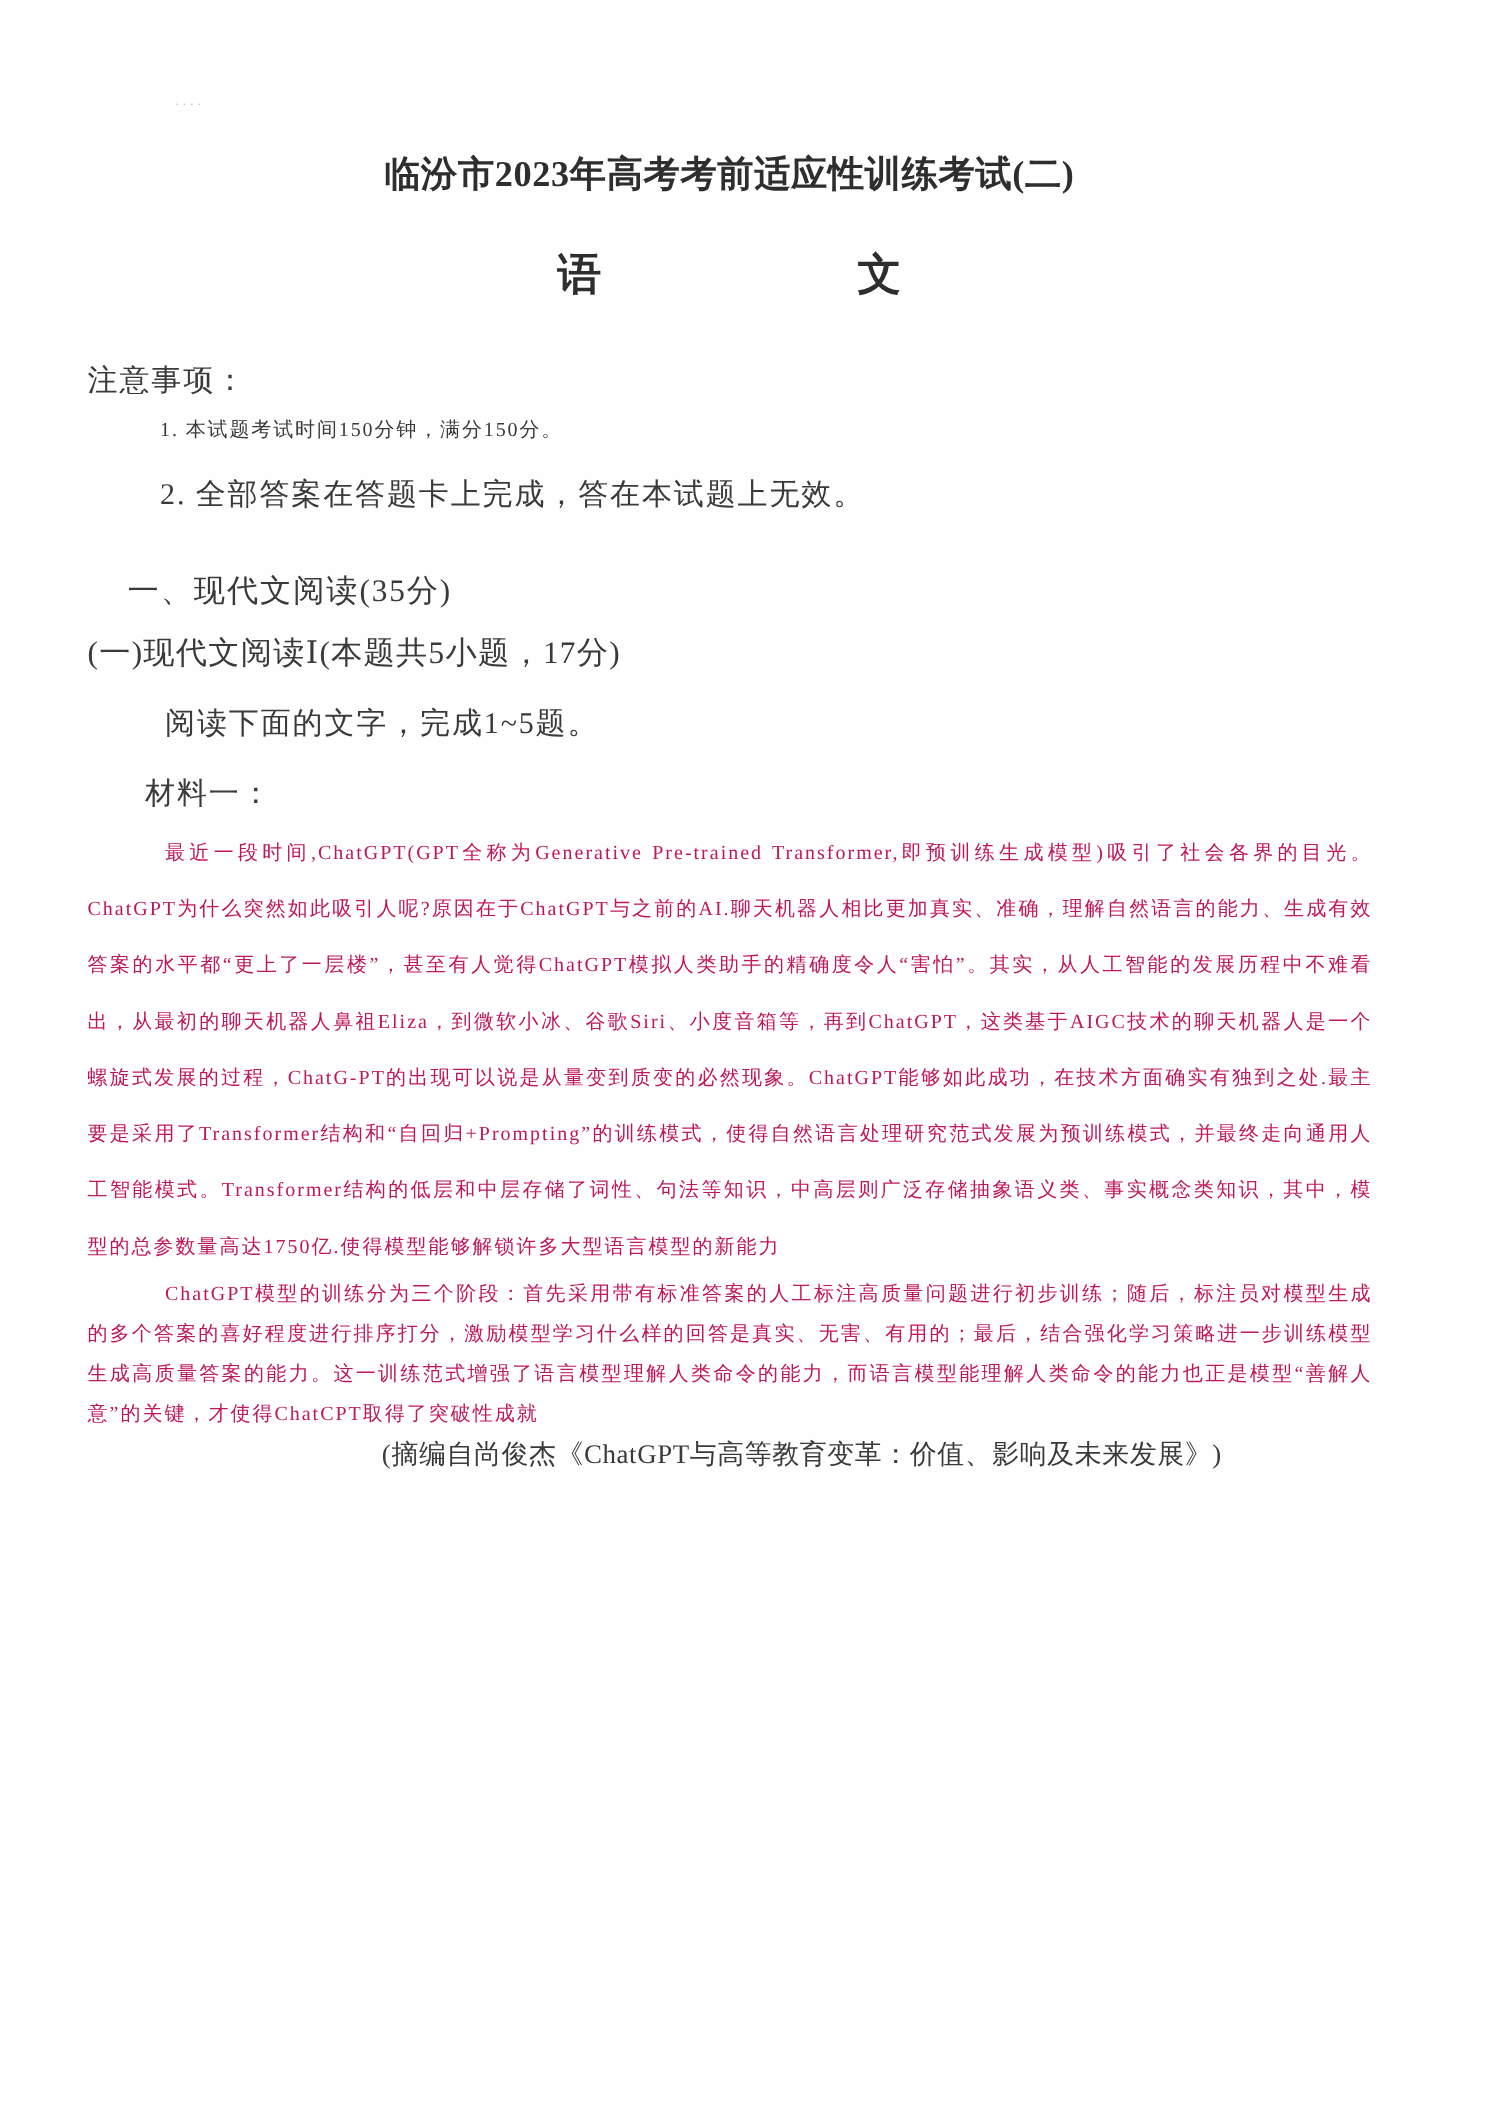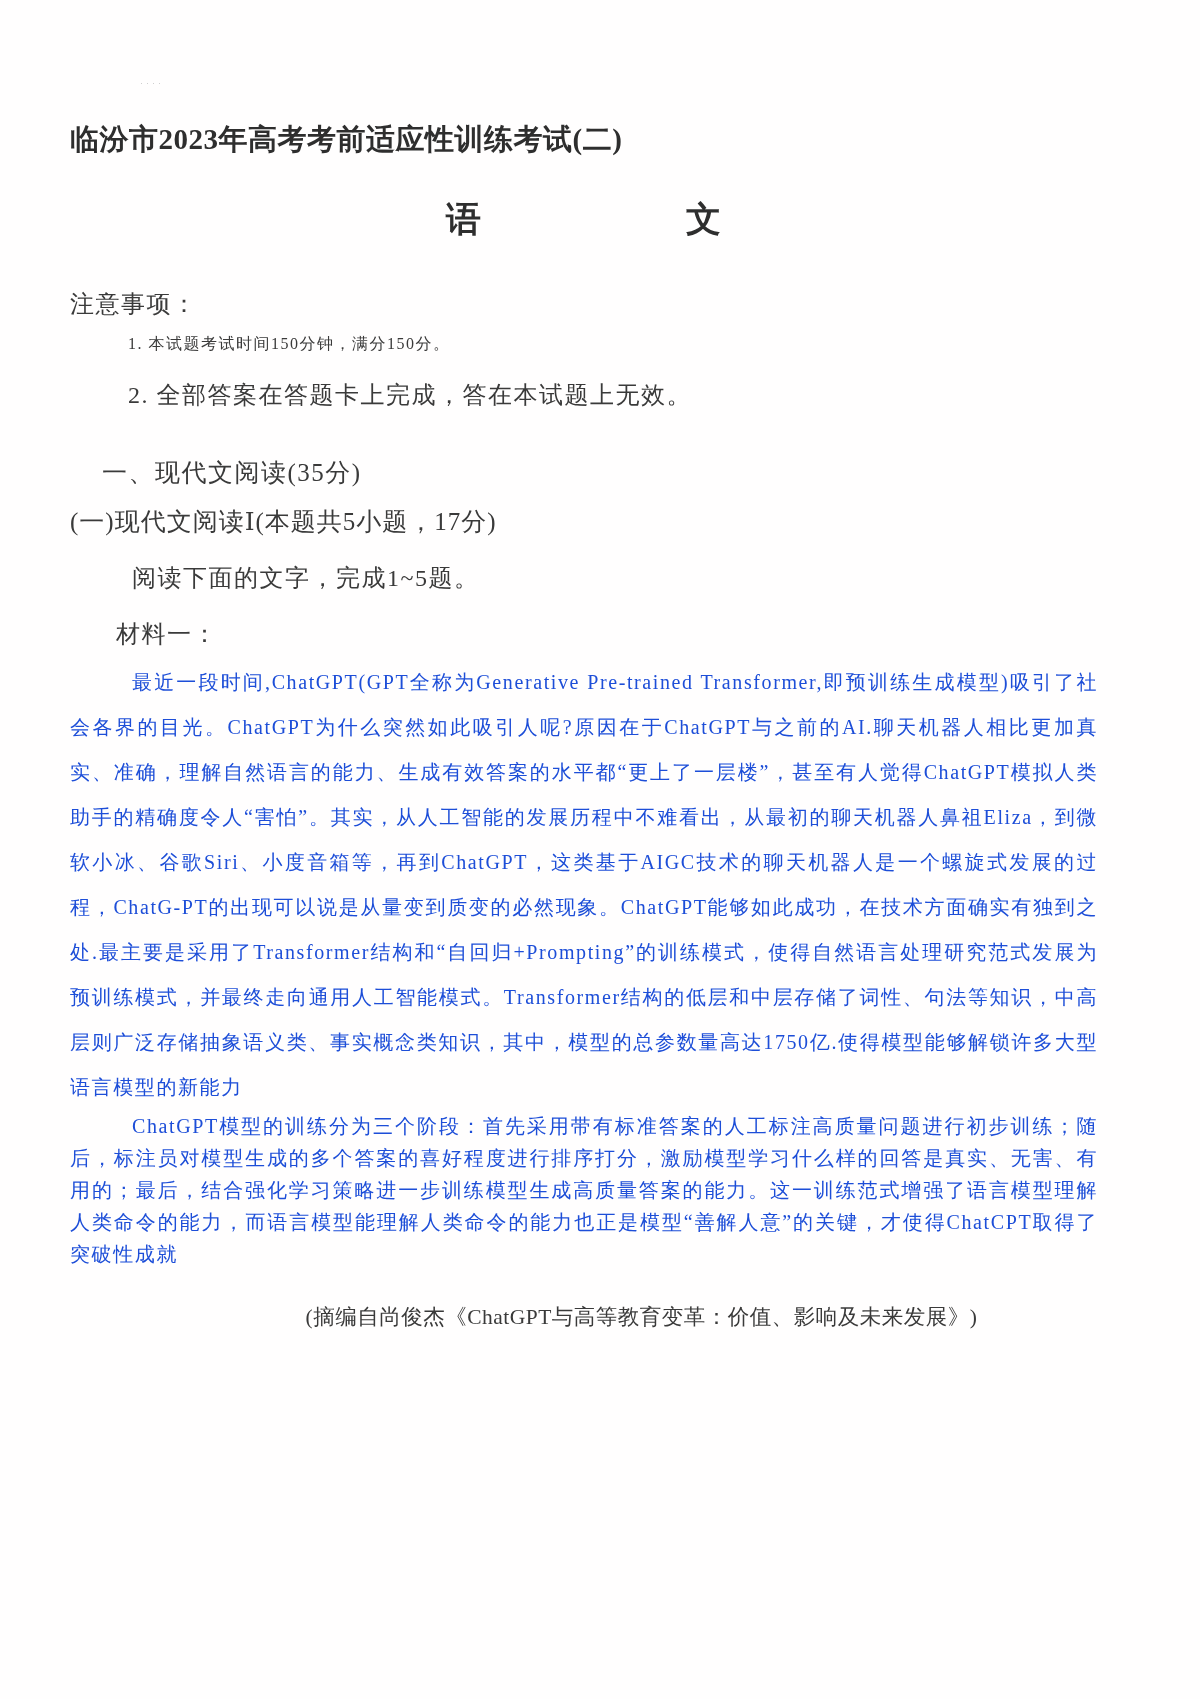--- a/index.html
+++ b/index.html
@@ -22,20 +22,21 @@
     top: 78px;
     font-size: 9px;
     letter-spacing: 3px;
     color: #b9b9b9;
   }
   .doc-title {
     position: absolute;
     left: 70px;
     top: 120px;
     width: 1027px;
+    text-align: center;
     font-size: 29px;
     font-weight: bold;
     color: #2e2e2e;
     letter-spacing: 0.5px;
     white-space: nowrap;
   }
   .subject-row {
     position: absolute;
     left: 70px;
     top: 196px;
@@ -98,31 +99,31 @@
     letter-spacing: 1.5px;
   }
   .reading-text {
     position: absolute;
     left: 70px;
     top: 660px;
     width: 1028px;
   }
   .reading-text p {
     margin: 0;
-    font-size: 20px;
+    font-size: 16px;
     letter-spacing: 1.6px;
     text-align: justify;
     text-justify: inter-ideograph;
     text-indent: 62px;
-    color: #1d4ed8;
+    color: #be185d;
   }
   .para-1 { line-height: 45px; }
   .para-2 { line-height: 32px; }
   .attribution {
-    margin-top: 32px;
+    margin-top: 0;
     padding-left: 115px;
     text-align: center;
     font-size: 21.5px;
     letter-spacing: 0.5px;
     color: #3a3a3a;
     white-space: nowrap;
   }
 </style>
 </head>
 <body>

